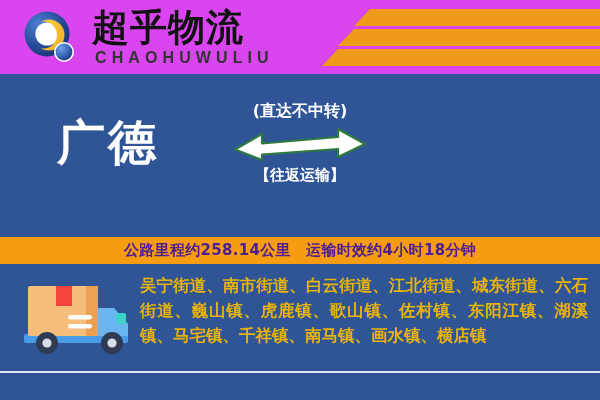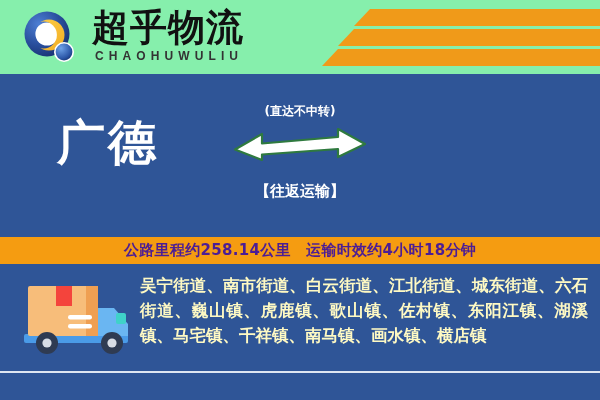--- a/index.html
+++ b/index.html
@@ -17,21 +17,21 @@
     overflow: hidden;
     background: #2f5597;
   }
 
   
   .header {
     position: absolute;
     left: 0; top: 0;
     width: 600px;
     height: 84px;
-    background: #86efac;
+    background: #d946ef;
     overflow: hidden;
   }
   .logo-mark {
     position: absolute;
     left: 22px; top: 9px;
     width: 56px; height: 56px;
   }
   .logo-mark svg { display: block; }
 
   .brand-cn {
@@ -41,21 +41,21 @@
     font-size: 37px;
     font-weight: bold;
     letter-spacing: 1px;
     color: #111111;
     line-height: 44px;
     white-space: nowrap;
   }
   .brand-en {
     position: absolute;
     left: 95px; top: 49px;
-    font-size: 12px;
+    font-size: 16px;
     font-weight: bold;
     letter-spacing: 5.1px;
     color: #333333;
     white-space: nowrap;
   }
 
   .stripes {
     position: absolute;
     right: 0; top: 0;
     width: 300px; height: 74px;
@@ -85,33 +85,33 @@
   .city-dest  { left: 385px; }
 
   .route-mid {
     position: absolute;
     left: 215px; top: 26px;
     width: 170px;
     text-align: center;
   }
   .tag-top {
     font-family: "DejaVu Sans", "Liberation Sans", sans-serif;
-    font-size: 12px;
+    font-size: 16px;
     font-weight: bold;
     color: #ffffff;
     line-height: 22px;
     white-space: nowrap;
   }
   .arrow-wrap {
     margin-top: 5px;
     height: 38px;
   }
   .arrow-wrap svg { display: block; margin: 0 auto; }
   .tag-bottom {
-    margin-top: 16px;
+    margin-top: 0;
     font-family: "DejaVu Sans", "Liberation Sans", sans-serif;
     font-size: 15px;
     font-weight: bold;
     color: #ffffff;
     line-height: 21px;
     white-space: nowrap;
   }
 
   
   .infobar {
@@ -148,21 +148,21 @@
   }
   .truck svg { display: block; }
 
   .district-text {
     position: absolute;
     left: 140px; top: 9px;
     width: 448px;
     font-family: "DejaVu Sans", "Liberation Sans", sans-serif;
     font-size: 16.5px;
     font-weight: bold;
-    color: #fef9c3;
+    color: #eab308;
     line-height: 25px;
     text-align: justify;
     letter-spacing: 0px;
   }
 
   .footer-rule {
     position: absolute;
     left: 0; top: 371px;
     width: 600px;
     height: 2px;

